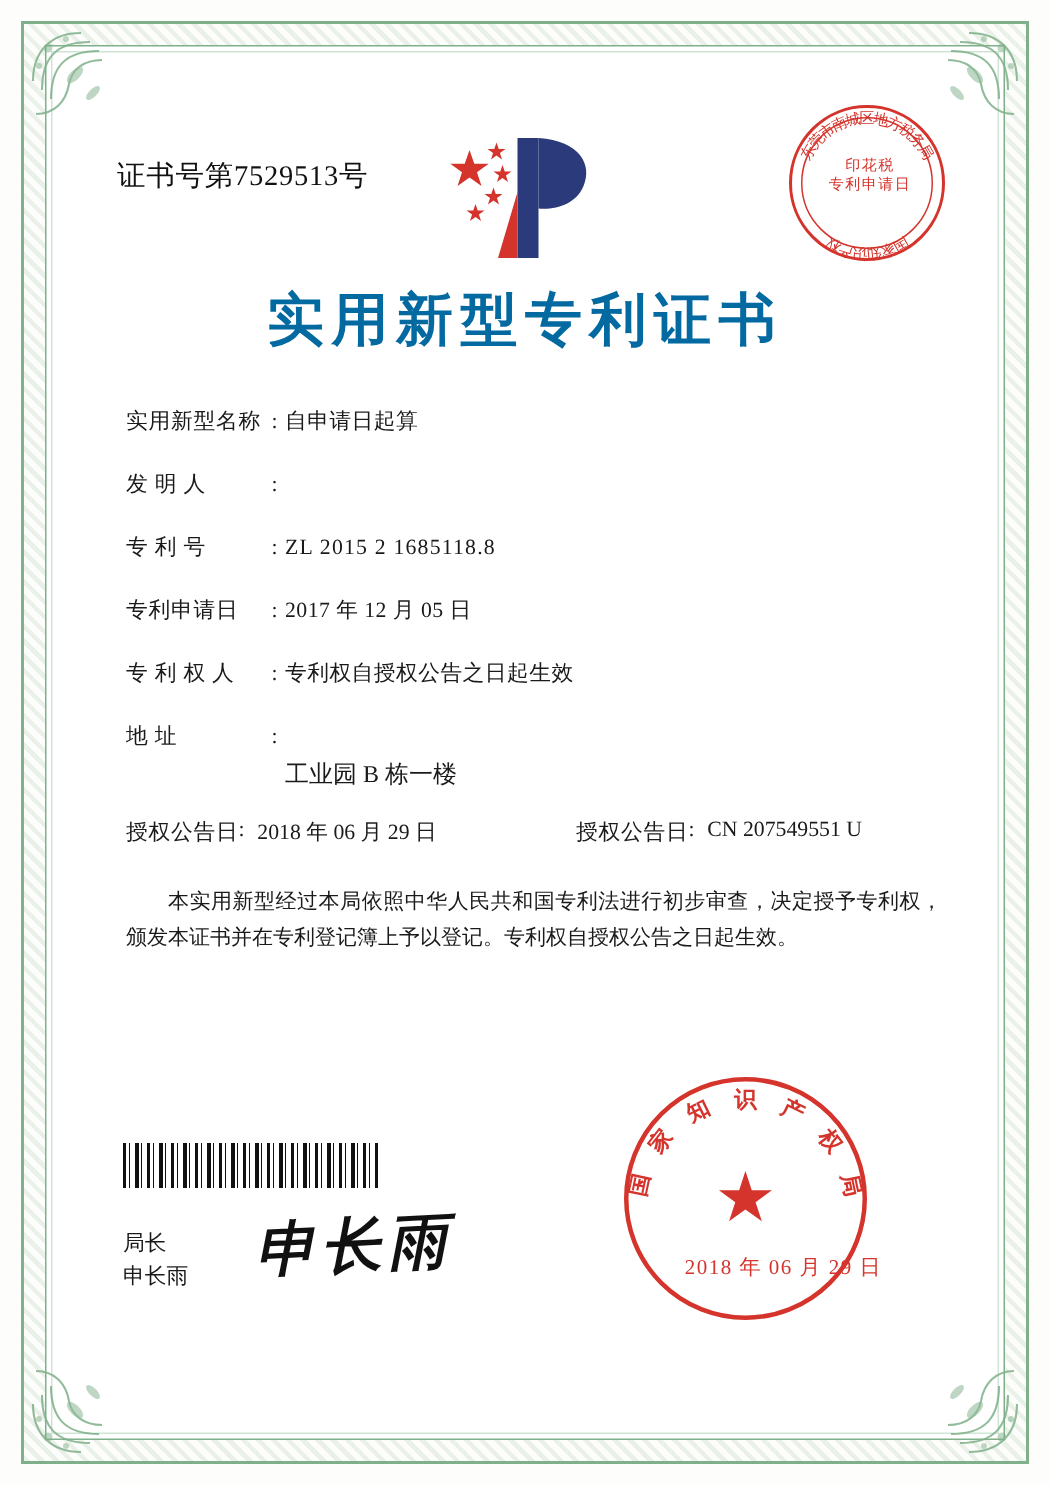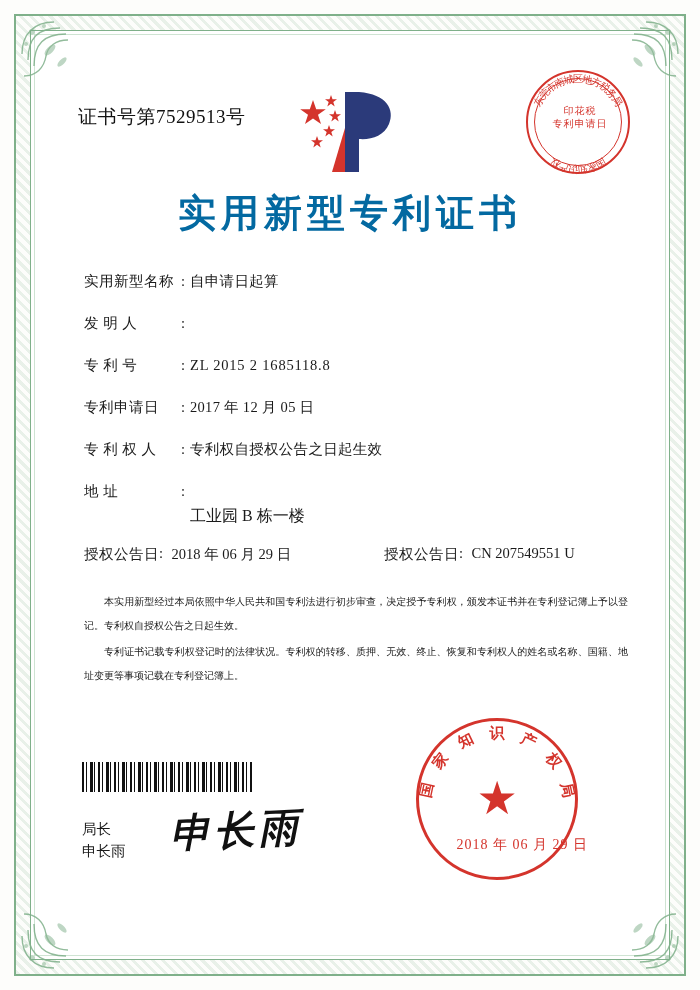--- a/index.html
+++ b/index.html
@@ -193,21 +193,21 @@
   }
   .two-col .col.left { width: 300px; flex: 0 0 300px; }
   .two-col .col .lbl { white-space: nowrap; letter-spacing: 0.5px; text-align: right; }
   .two-col .col .val { margin-left: 8px; }
 
   .paragraphs {
     position: absolute;
     left: 24px;
     right: 12px;
     top: 530px;
-    font-size: 10px;
+    font-size: 14px;
     line-height: 24px;
     text-align: justify;
   }
   .paragraphs p {
     margin: 0 0 2px 0;
     text-indent: 2em;
   }
 
   
   .barcode {
@@ -486,21 +486,20 @@
           <span class="lbl">授权公告日</span>
           <span class="lbl">:</span>
           <span class="val">CN 207549551 U</span>
         </div>
       </div>
 
     </div>
 
     <div class="paragraphs">
       <p>本实用新型经过本局依照中华人民共和国专利法进行初步审查，决定授予专利权，颁发本证书并在专利登记簿上予以登记。专利权自授权公告之日起生效。</p>
-      <p>专利证书记载专利权登记时的法律状况。专利权的转移、质押、无效、终止、恢复和专利权人的姓名或名称、国籍、地址变更等事项记载在专利登记簿上。</p>
     </div>
 
     <div class="barcode"></div>
 
     <div class="signature-block">
       <div>局长</div>
       <div>申长雨</div>
     </div>
 
     <div class="sig-hand">申长雨</div>

